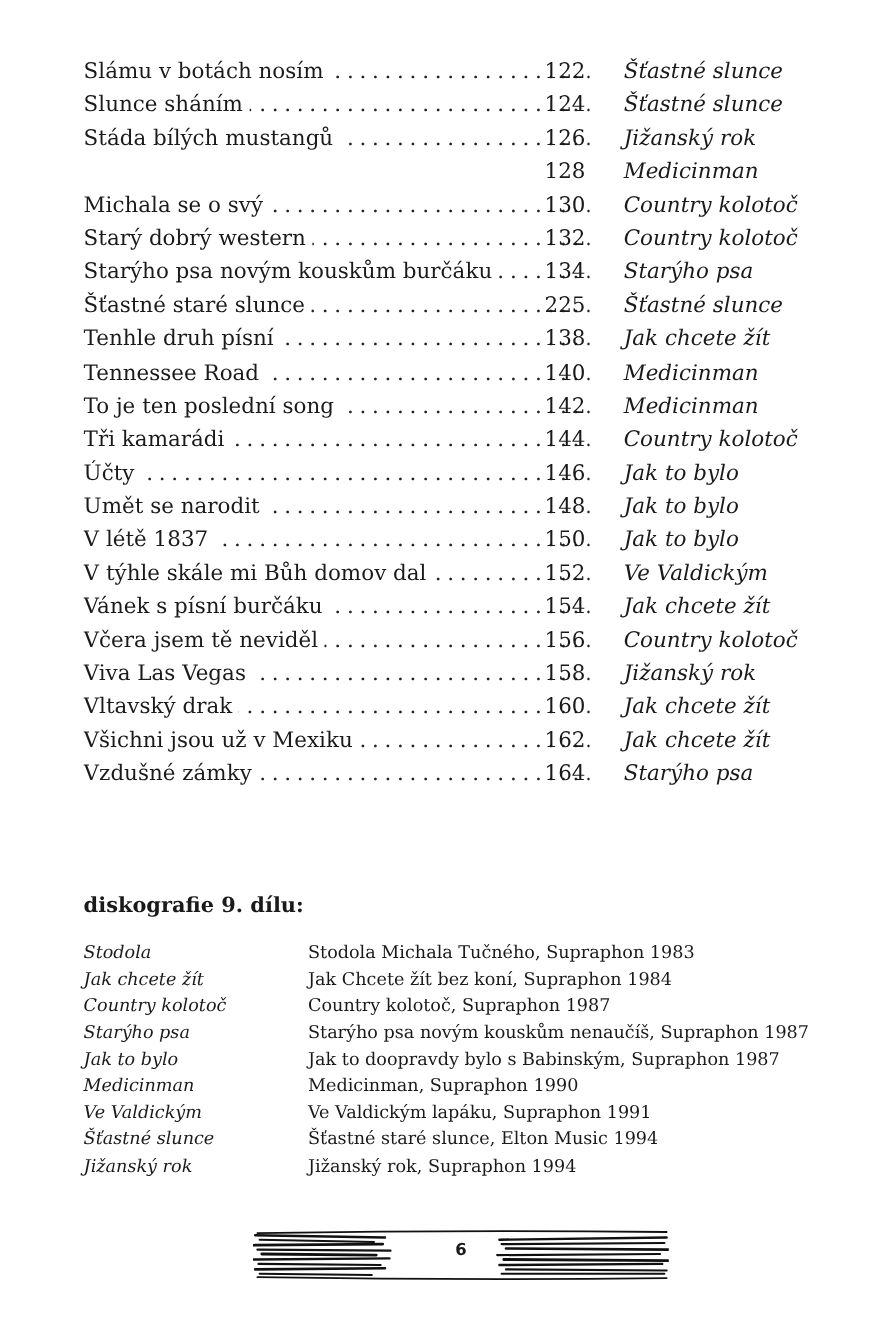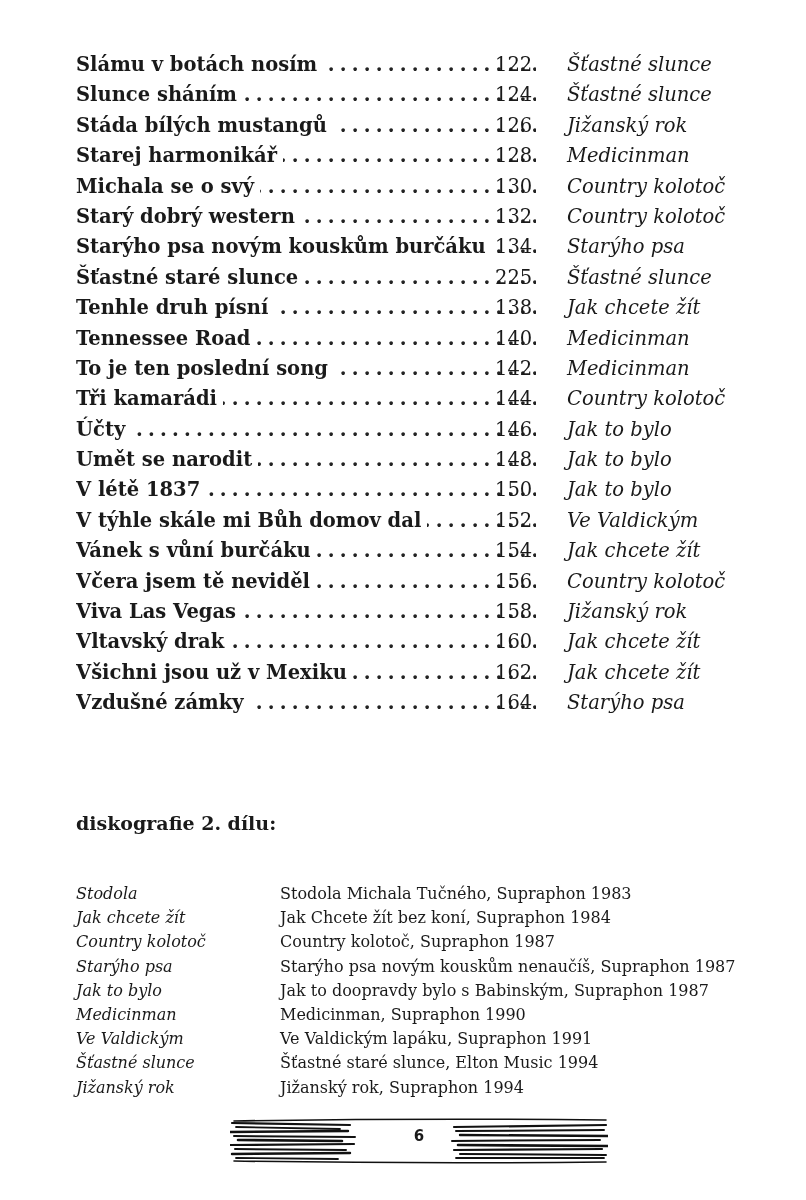--- a/index.html
+++ b/index.html
@@ -1,27 +1,27 @@
 <!DOCTYPE html>
 <html><head>
 <meta charset="utf-8">
 <style>
   html, body { margin: 0; padding: 0; background: #ffffff; }
   body { width: 806px; height: 1200px; position: relative; overflow: hidden;
          font-family: "DejaVu Serif", "Liberation Serif", serif; color: #1a1a1a; }
   .toc { position: absolute; left: 76px; top: 50px; width: 680px; }
   .toc-row { position: relative; height: 30.4px; font-size: 19.5px; line-height: 30px; white-space: nowrap; }
-  .title-wrap { position: absolute; left: 0; width: 460px; overflow: hidden; white-space: nowrap; font-weight: bold; }
+  .title-wrap { position: absolute; left: 0; width: 460px; overflow: hidden; white-space: nowrap; }
   .title-wrap .t { background: #fff; padding-right: 6px; position: relative; z-index: 1; }
   .title-wrap .dots { position: absolute; left: 0; right: 0; top: 0; text-align: right; letter-spacing: 5.2px; color: #222; }
   .page { position: absolute; left: 419px; width: 40px; }
   .album { position: absolute; left: 491px; font-style: italic; }
   .disco-heading { position: absolute; left: 76px; top: 812px; font-weight: bold; font-size: 19px;
                    font-family: "DejaVu Serif", "Liberation Serif", serif; }
-  .disco { position: absolute; left: 76px; top: 854px; width: 720px; margin-top: 28px; }
+  .disco { position: absolute; left: 76px; top: 854px; width: 720px; }
   .disco-row { position: relative; height: 24.2px; font-size: 16px; line-height: 24px; white-space: nowrap; }
   .disco-key { position: absolute; left: 0; font-style: italic; }
   .disco-val { position: absolute; left: 204px; }
   .footer { position: absolute; left: 230px; top: 1117px; width: 378px; height: 48px; }
   .footer svg { width: 100%; height: 100%; }
   .page-number { position: absolute; left: 0; right: 0; top: 10px; text-align: center;
                  font-family: "DejaVu Sans", sans-serif; font-weight: bold; font-size: 15px; }
 </style>
 </head>
 <body>
@@ -36,21 +36,21 @@
       <div class="title-wrap"><span class="t">Slunce sháním</span><span class="dots">............................................................</span></div>
       <span class="page">124</span>
       <span class="album">Šťastné slunce</span>
     </div>
     <div class="toc-row">
       <div class="title-wrap"><span class="t">Stáda bílých mustangů</span><span class="dots">............................................................</span></div>
       <span class="page">126</span>
       <span class="album">Jižanský rok</span>
     </div>
     <div class="toc-row">
-      <div class="title-wrap"><span class="t">Starej harmonikář</span><span class="dots">............................................................</span></div>
+      <div class="title-wrap"><span class="dots">............................................................</span></div>
       <span class="page">128</span>
       <span class="album">Medicinman</span>
     </div>
     <div class="toc-row">
       <div class="title-wrap"><span class="t">Michala se o svý</span><span class="dots">............................................................</span></div>
       <span class="page">130</span>
       <span class="album">Country kolotoč</span>
     </div>
     <div class="toc-row">
       <div class="title-wrap"><span class="t">Starý dobrý western</span><span class="dots">............................................................</span></div>
@@ -101,21 +101,21 @@
       <div class="title-wrap"><span class="t">V létě 1837</span><span class="dots">............................................................</span></div>
       <span class="page">150</span>
       <span class="album">Jak to bylo</span>
     </div>
     <div class="toc-row">
       <div class="title-wrap"><span class="t">V týhle skále mi Bůh domov dal</span><span class="dots">............................................................</span></div>
       <span class="page">152</span>
       <span class="album">Ve Valdickým</span>
     </div>
     <div class="toc-row">
-      <div class="title-wrap"><span class="t">Vánek s vůní burčáku</span><span class="dots">............................................................</span></div>
+      <div class="title-wrap"><span class="t">Vánek s písní burčáku</span><span class="dots">............................................................</span></div>
       <span class="page">154</span>
       <span class="album">Jak chcete žít</span>
     </div>
     <div class="toc-row">
       <div class="title-wrap"><span class="t">Včera jsem tě neviděl</span><span class="dots">............................................................</span></div>
       <span class="page">156</span>
       <span class="album">Country kolotoč</span>
     </div>
     <div class="toc-row">
       <div class="title-wrap"><span class="t">Viva Las Vegas</span><span class="dots">............................................................</span></div>
@@ -132,21 +132,21 @@
       <span class="page">162</span>
       <span class="album">Jak chcete žít</span>
     </div>
     <div class="toc-row">
       <div class="title-wrap"><span class="t">Vzdušné zámky</span><span class="dots">............................................................</span></div>
       <span class="page">164</span>
       <span class="album">Starýho psa</span>
     </div>
   </div>
 
-<div class="disco-heading">diskografie 2. dílu:</div>
+<div class="disco-heading">diskografie 9. dílu:</div>
 
 <div class="disco" id="disco">
     <div class="disco-row">
       <span class="disco-key">Stodola</span>
       <span class="disco-val">Stodola Michala Tučného, Supraphon 1983</span>
     </div>
     <div class="disco-row">
       <span class="disco-key">Jak chcete žít</span>
       <span class="disco-val">Jak Chcete žít bez koní, Supraphon 1984</span>
     </div>

